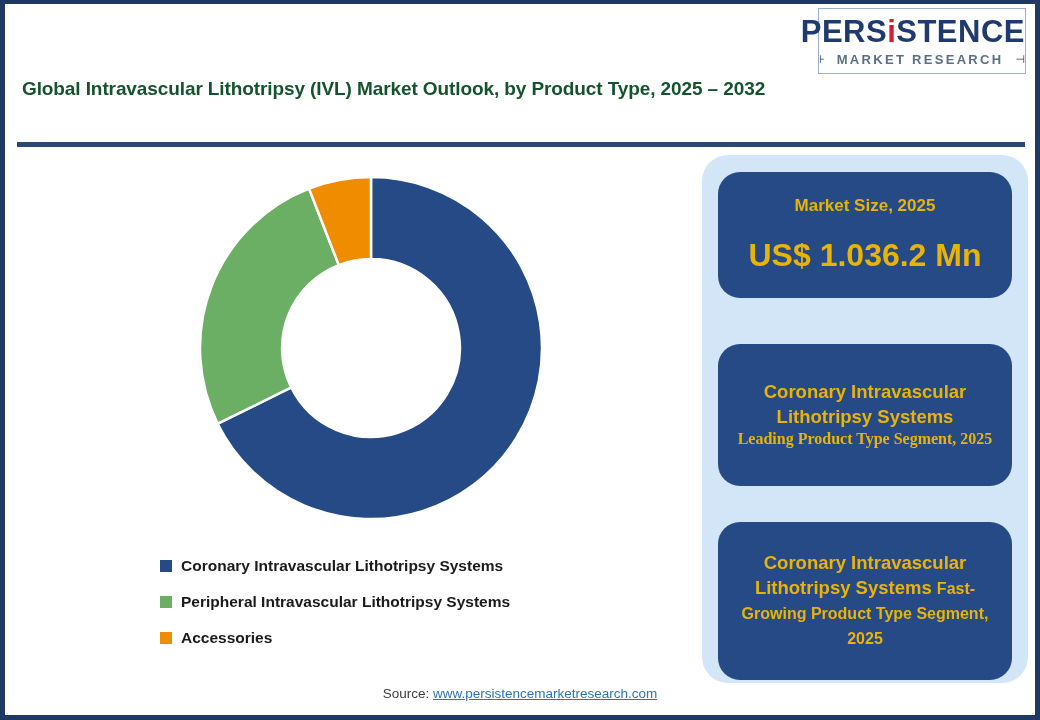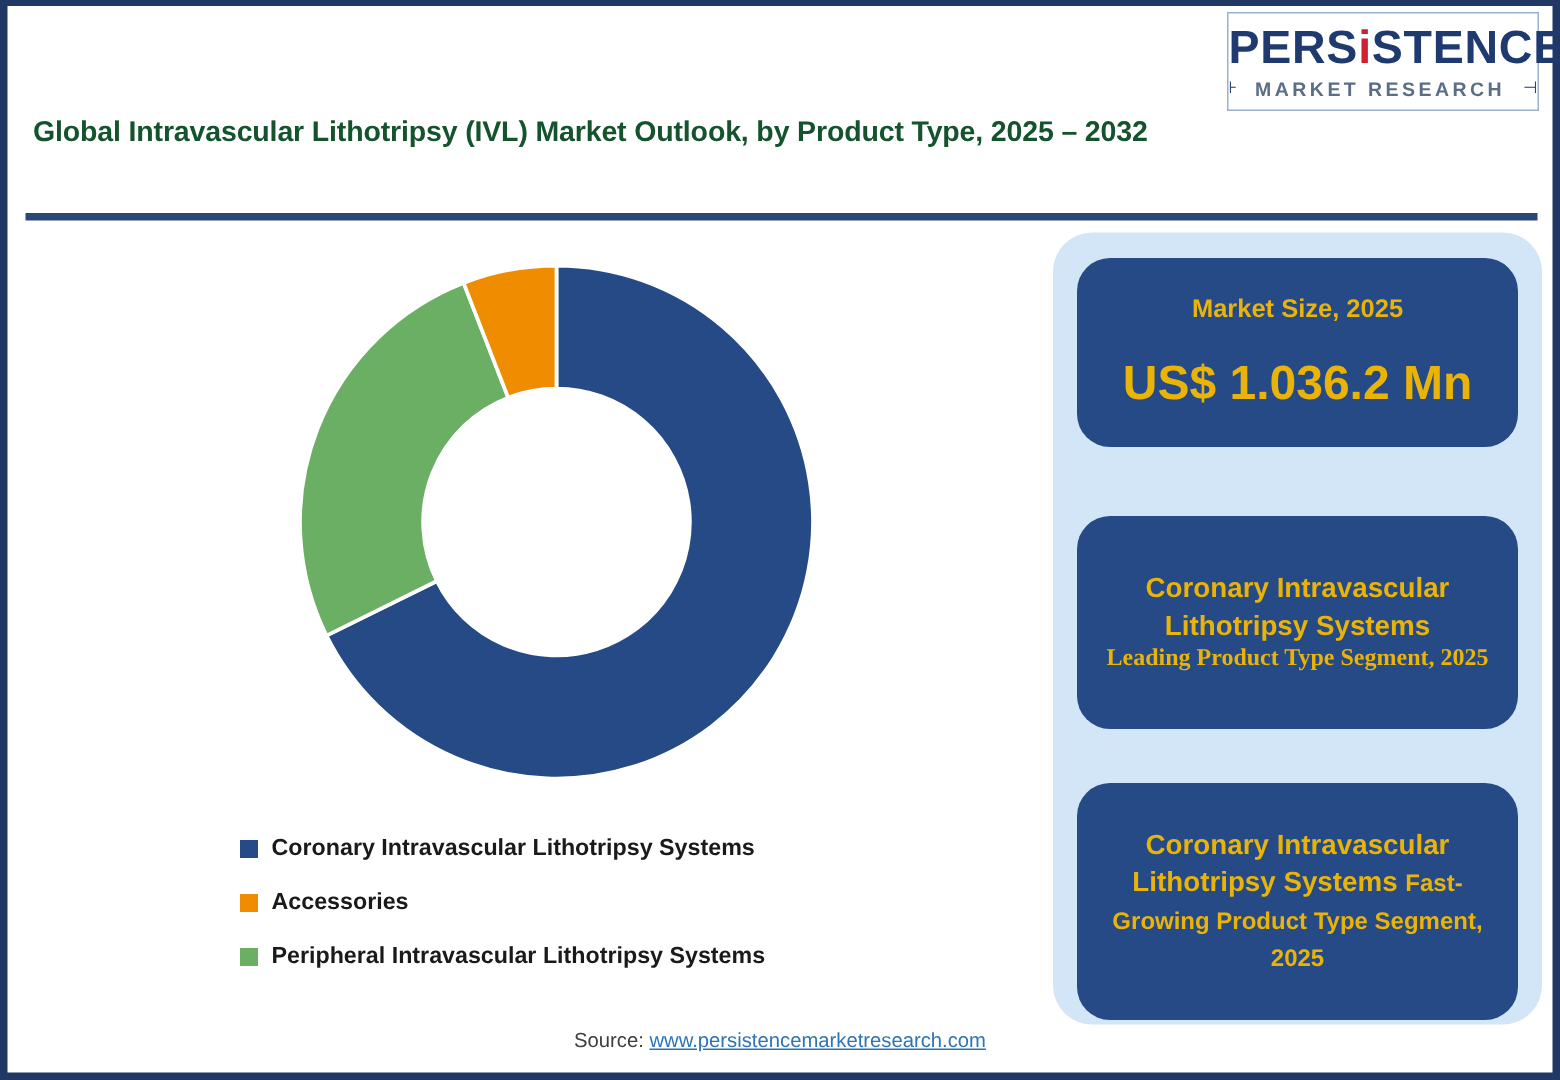--- a/index.html
+++ b/index.html
@@ -49,21 +49,21 @@
     position: absolute;
     left: 818px;
     top: 8px;
     width: 208px;
     height: 66px;
     box-sizing: border-box;
     border: 1px solid #9ab0cc;
     background: #ffffff;
     display: flex;
     flex-direction: column;
-    align-items: flex-start;
+    align-items: flex-end;
     justify-content: center;
   }
   .logo-word {
     font-family: "Liberation Sans", sans-serif;
     font-weight: bold;
     font-size: 31px;
     letter-spacing: 0.5px;
     color: #1f3a6e;
     line-height: 1;
     white-space: nowrap;
@@ -278,26 +278,26 @@
         </g>
     </svg>
   </div>
 
   <div class="legend">
     <div class="legend-item">
       <span class="legend-swatch" style="background: rgb(37, 74, 133);"></span>
       <span class="legend-label">Coronary Intravascular Lithotripsy Systems</span>
     </div>
     <div class="legend-item">
+      <span class="legend-swatch" style="background: rgb(106, 175, 99);"></span>
+      <span class="legend-label">Peripheral Intravascular Lithotripsy Systems</span>
+    </div>
+    <div class="legend-item">
       <span class="legend-swatch" style="background: rgb(240, 140, 0);"></span>
       <span class="legend-label">Accessories</span>
     </div>
-    <div class="legend-item">
-      <span class="legend-swatch" style="background: rgb(106, 175, 99);"></span>
-      <span class="legend-label">Peripheral Intravascular Lithotripsy Systems</span>
-    </div>
   </div>
 
   <div class="source">
     <span>Source: </span><a href="#">www.persistencemarketresearch.com</a>
   </div>
 
 </div>
 
 </body></html>

